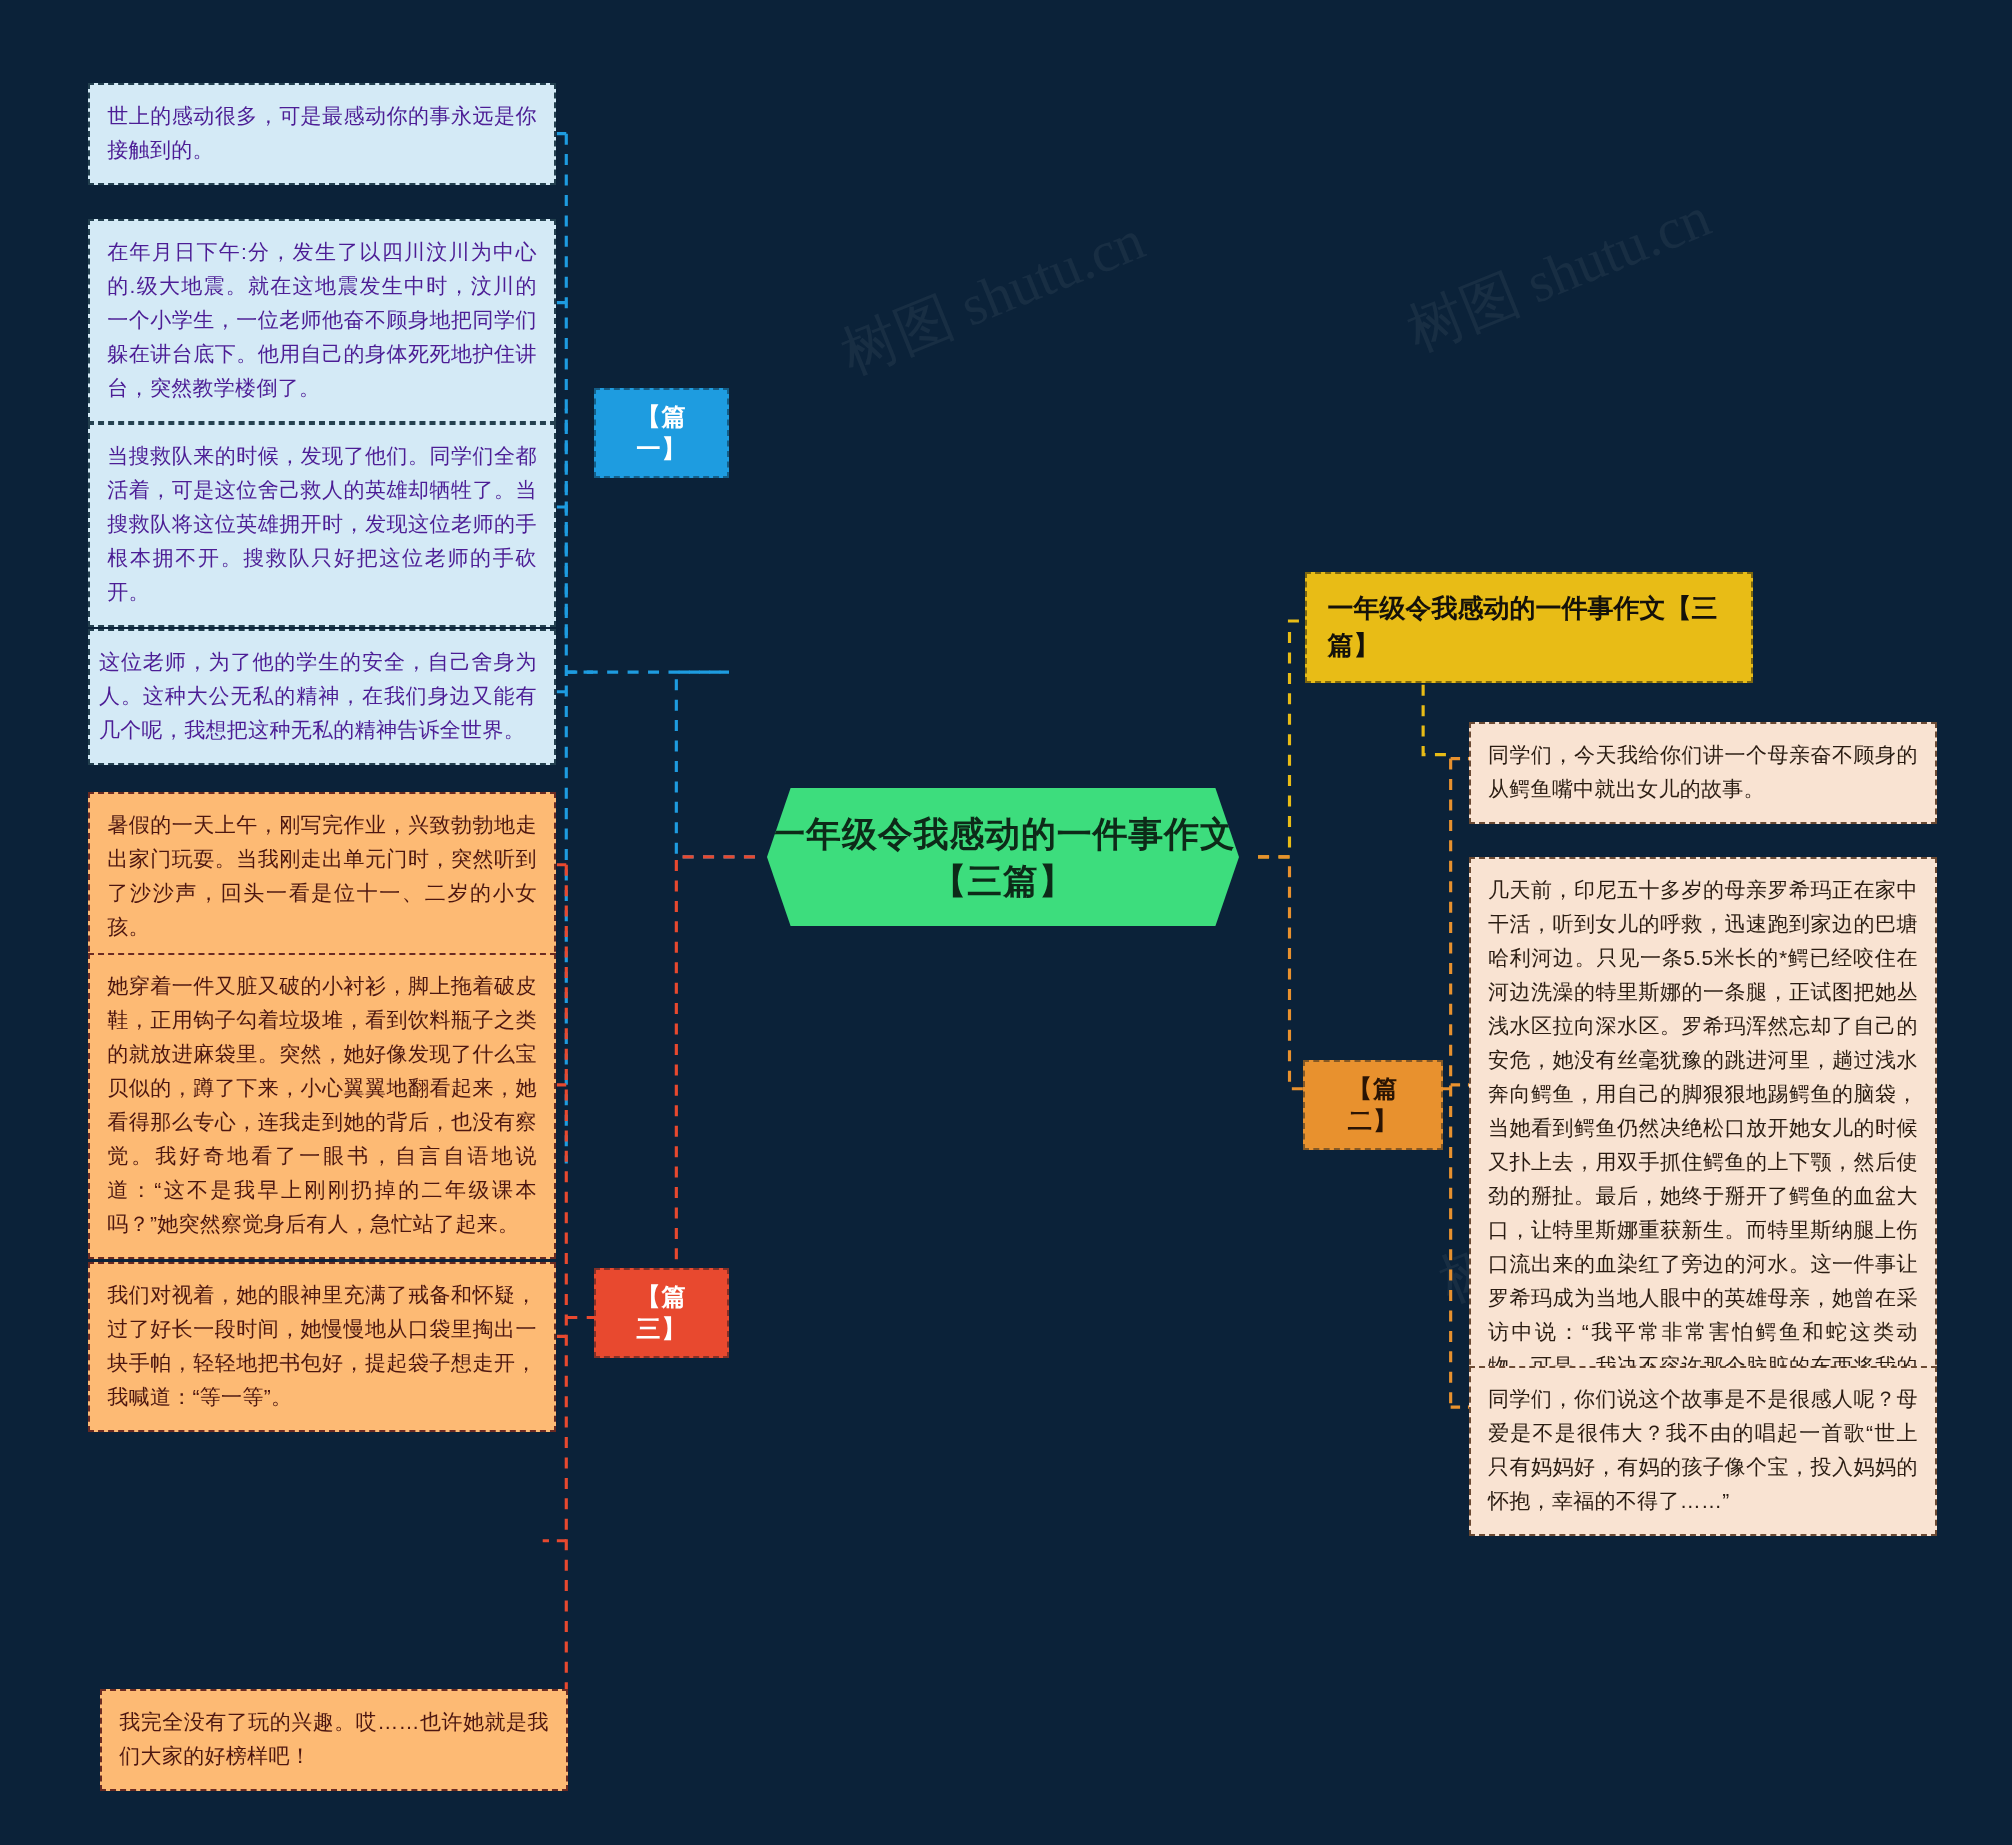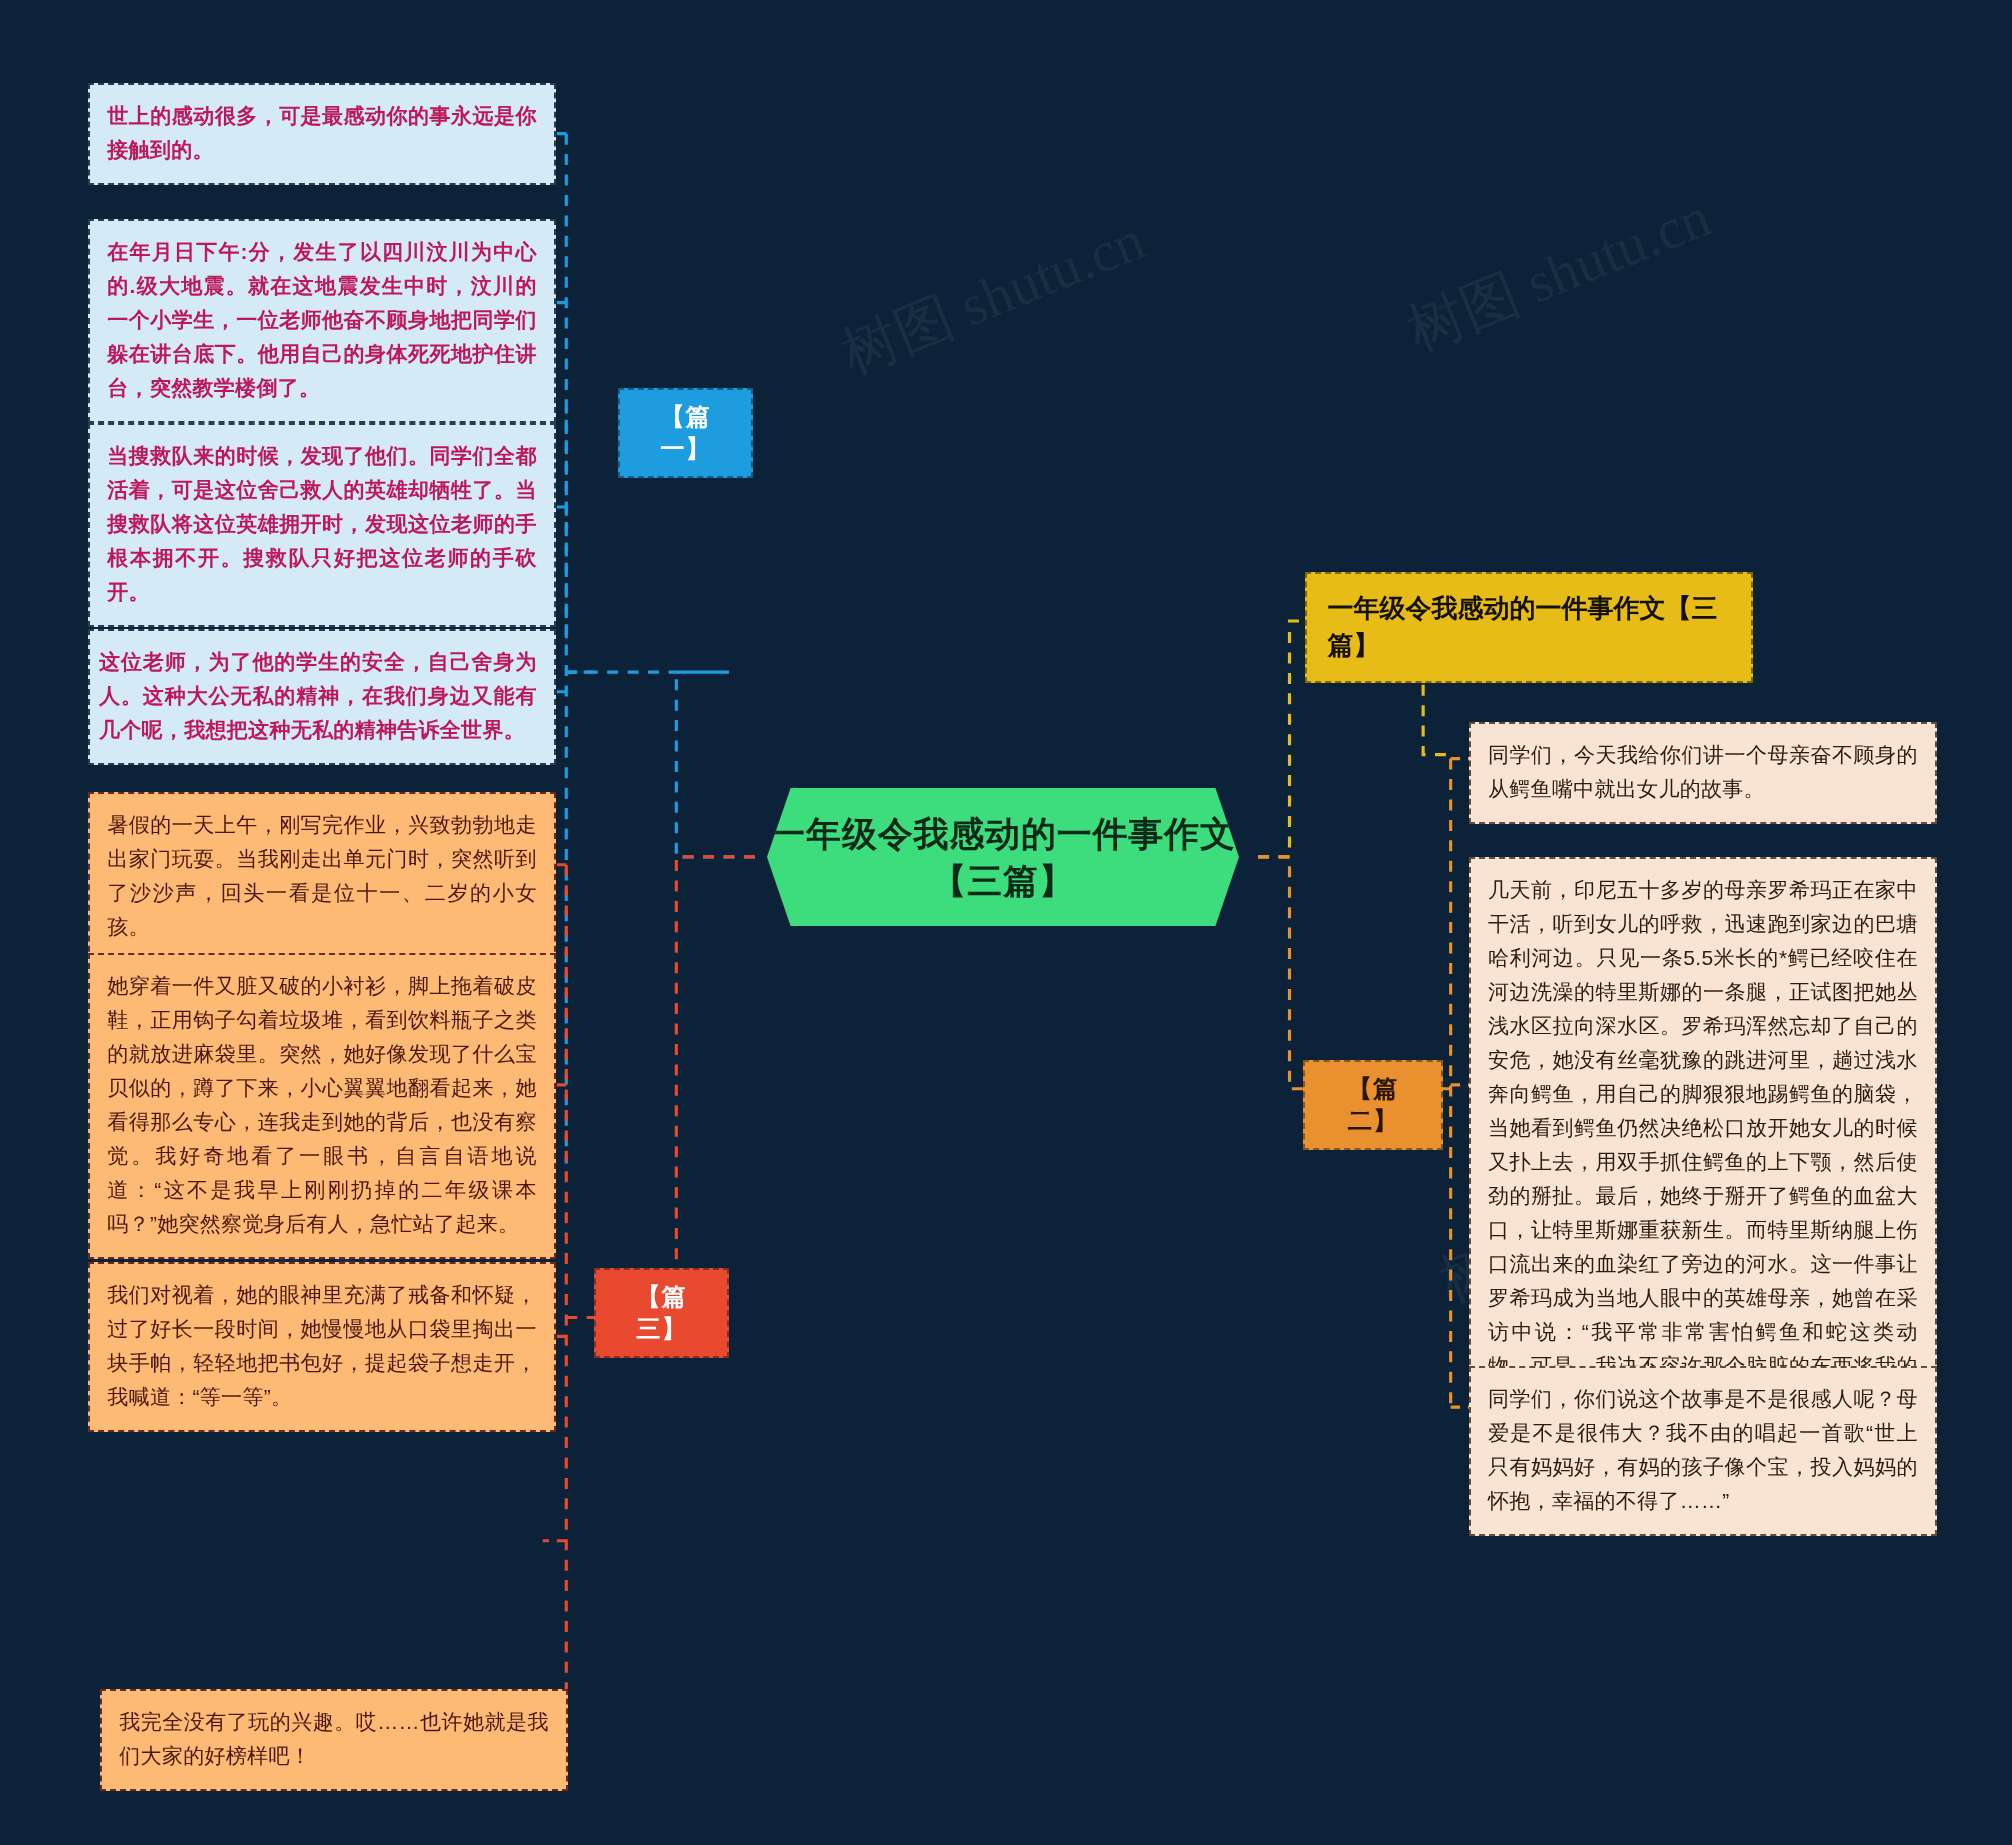--- a/index.html
+++ b/index.html
@@ -23,30 +23,30 @@
   
   .node{position:absolute;box-sizing:border-box;}
 
   .leaf{
     padding:14px 17.3px 15.7px 17.3px;
     border:2.4px dashed rgba(20,30,40,.55);
     font-size:21px;line-height:1.62;
     letter-spacing:0.3px;
     text-align:justify;
   }
-  .leaf.blue{background:#d4eaf6;color:#be185d;border-color:#23404f;font-weight:bold;}
+  .leaf.blue{background:#d4eaf6;color:#4c1d95;border-color:#23404f;}
   .leaf.pink{background:#fdba74;color:#4c1610;border-color:#6a2a22;}
   .leaf.cream{background:#f9e3d2;color:#2a1c12;border-color:#6b4a33;padding-left:17px;}
 
   .chip{
     padding:11px 20.4px;font-size:24.4px;font-weight:bold;color:#ffffff;
     border:2.4px dashed rgba(10,20,30,.45);
     text-align:center;letter-spacing:0.8px;
   }
-  .chip.c-blue{background:#1e9ce0;margin-left:24px;}
+  .chip.c-blue{background:#1e9ce0;}
   .chip.c-red{background:#e8492f;}
   .chip.c-orange{background:#e8912e;color:#2a1404;}
 
   .topic-yellow{
     background:#e8bc16;color:#14110a;
     padding:15.7px 20.4px;font-size:26px;line-height:1.45;font-weight:bold;
     border:2.4px dashed rgba(20,20,10,.5);
   }
 
   

